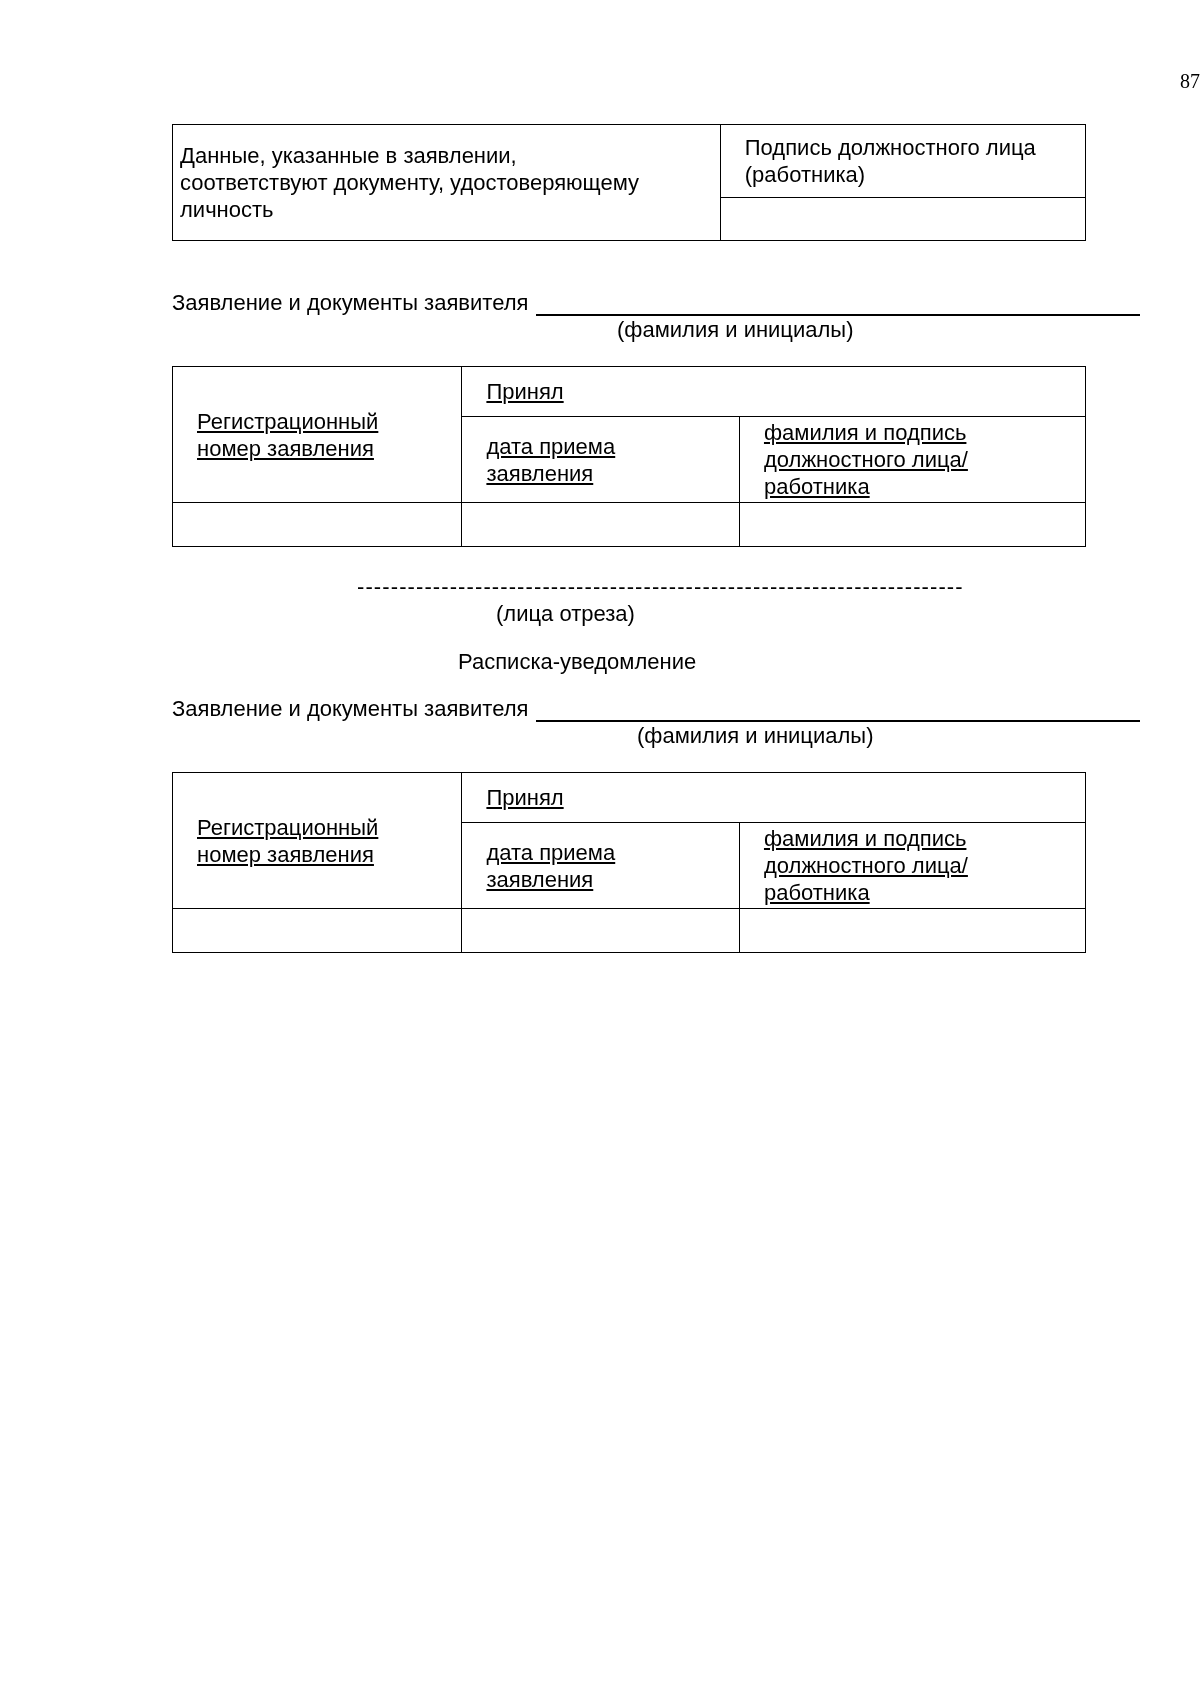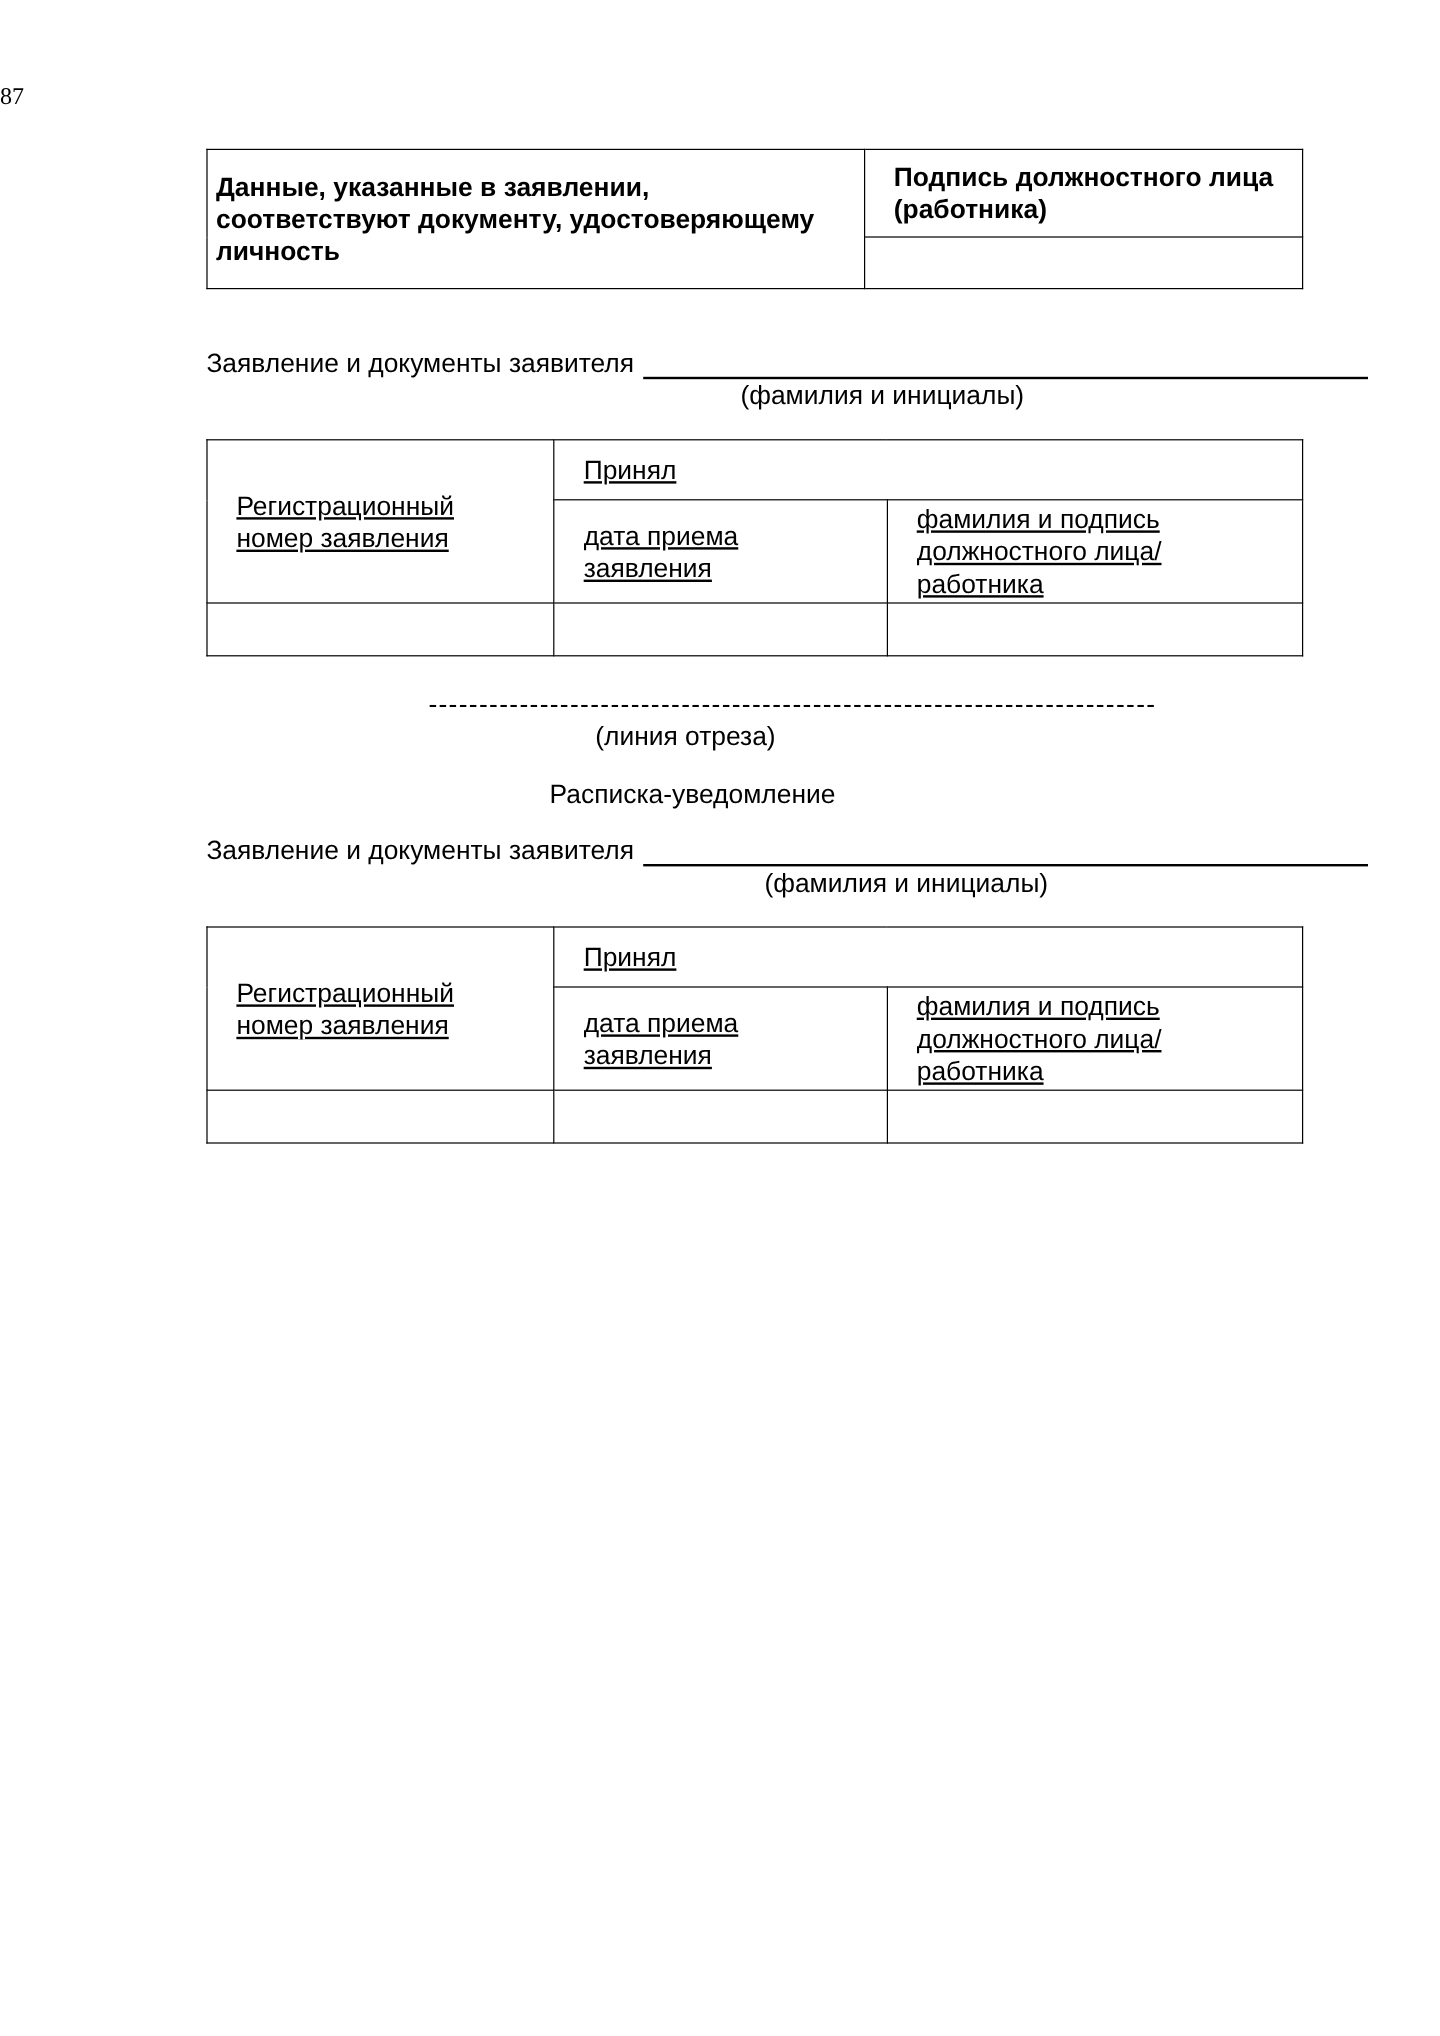--- a/index.html
+++ b/index.html
@@ -5,35 +5,35 @@
   * { margin: 0; padding: 0; box-sizing: border-box; }
   html, body { background: #ffffff; }
   body {
     width: 1200px; height: 1697px;
     font-family: "Liberation Sans", sans-serif;
     font-size: 22px; line-height: 27px; color: #000;
     overflow: hidden;
   }
   .page { position: relative; width: 1200px; height: 1697px; background: #fff; }
   .page-number {
-    padding-top: 68px; width: 1200px; text-align: left;
+    padding-top: 68px; width: 1200px; text-align: right;
     font-family: "Liberation Serif", serif; font-size: 20px; line-height: 26px;
   }
   .content { margin-left: 172px; width: 914px; }
 
   table { border-collapse: collapse; width: 914px; table-layout: fixed; }
   td {
     border: 1.6px solid #000;
     white-space: pre-line;
     vertical-align: middle;
     padding: 2px 24px;
   }
 
   
-  .tbl-verify { margin-top: 30px; font-weight: bold; }
+  .tbl-verify { margin-top: 30px; }
   .v-left  { padding: 4px 7px; vertical-align: middle; text-align: left; }
   .v-right { height: 73px; vertical-align: middle; text-align: left; }
   .v-empty { height: 43px; }
 
   
   .app-line { display: flex; align-items: flex-end; width: 968px; margin-top: 48px; }
   .app-line .lbl { flex: 0 0 auto; white-space: nowrap; text-align: center; }
   .fill-line { flex: 1 1 auto; margin-left: 8px; height: 25px; border-bottom: 2px solid #000; }
   .caption { width: fit-content; }
   .caption-fio  { margin-left: 445px; }
@@ -109,21 +109,21 @@
         </tr>
         <tr class="row-empty">
           <td></td>
           <td></td>
           <td></td>
         </tr>
       </tbody>
     </table>
 
     <div class="cutline">------------------------------------------------------------------------</div>
-    <div class="caption caption-cut">(линия отреза)</div>
+    <div class="caption caption-cut">(лица отреза)</div>
 
     <div class="receipt-title">Расписка-уведомление</div>
 
     <div class="app-line app-line-2">
       <span class="lbl">Заявление и документы заявителя</span>
       <span class="fill-line"></span>
     </div>
     <div class="caption caption-fio2">(фамилия и инициалы)</div>
 
     <table class="tbl-reg">

